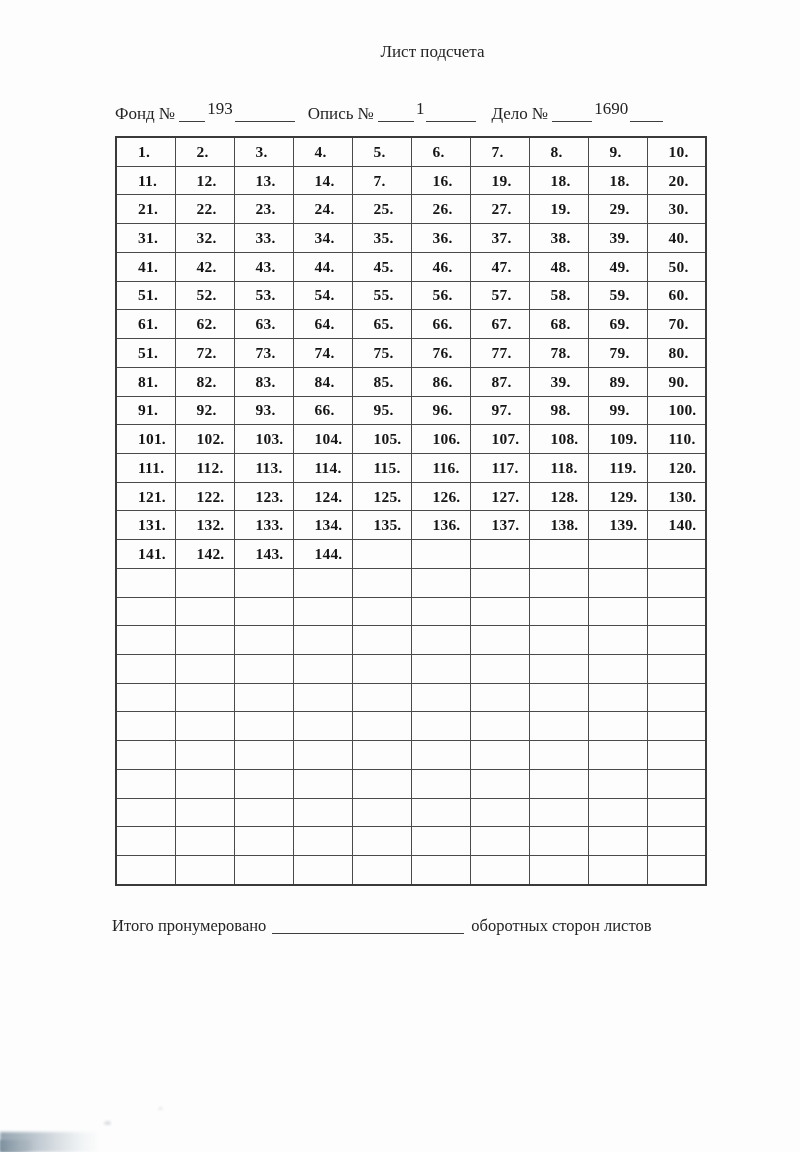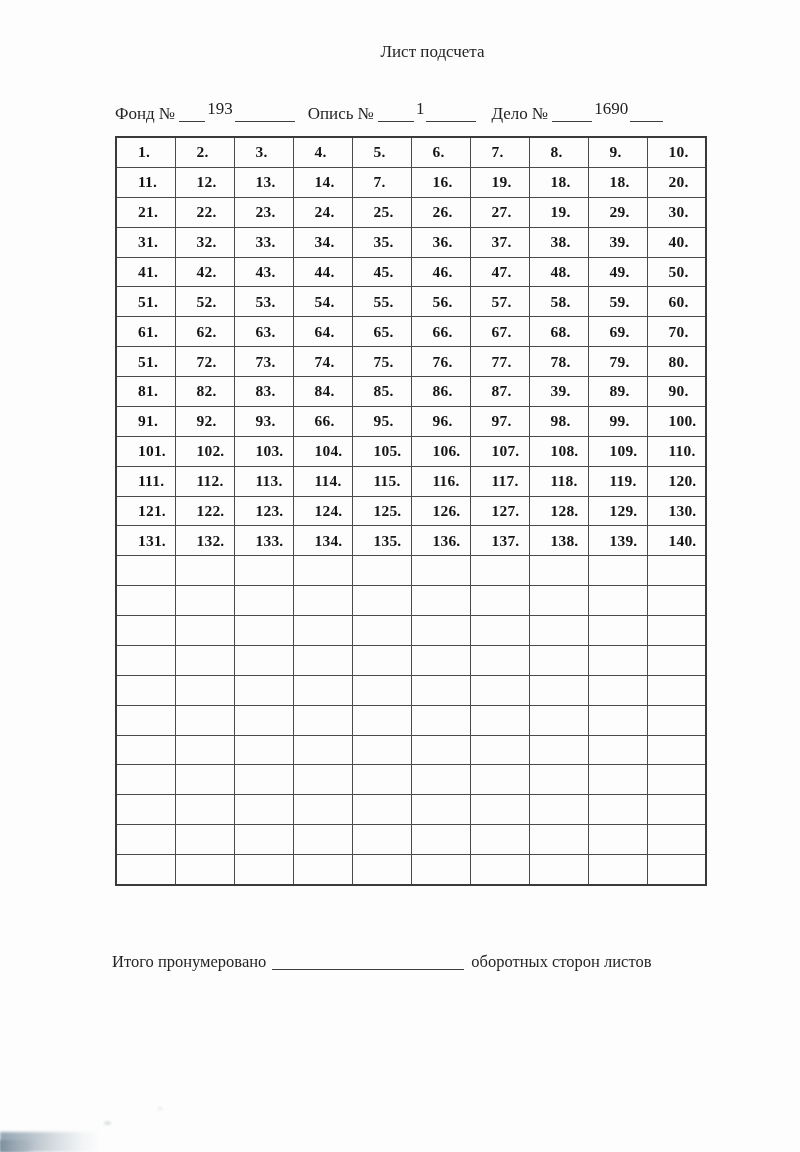--- a/index.html
+++ b/index.html
@@ -82,21 +82,21 @@
     font-weight: bold;
     font-size: 15.5px;
     color: #151515;
     letter-spacing: 0.2px;
   }
 
   
   .footer {
     position: absolute;
     left: 112px;
-    top: 951px;
+    top: 915px;
     display: flex;
     align-items: baseline;
     font-size: 16.5px;
     white-space: nowrap;
     color: #242424;
   }
   .footer .blank-long {
     display: inline-block;
     width: 192px;
     height: 15px;
@@ -324,20 +324,32 @@
           <td><span class="num">133.</span></td>
           <td><span class="num">134.</span></td>
           <td><span class="num">135.</span></td>
           <td><span class="num">136.</span></td>
           <td><span class="num">137.</span></td>
           <td><span class="num">138.</span></td>
           <td><span class="num">139.</span></td>
           <td><span class="num">140.</span></td>
         </tr>
         <tr>
+          <td><span class="num">141.</span></td>
+          <td><span class="num">142.</span></td>
+          <td><span class="num">143.</span></td>
+          <td><span class="num">144.</span></td>
+          <td></td>
+          <td></td>
+          <td></td>
+          <td></td>
+          <td></td>
+          <td></td>
+        </tr>
+        <tr>
           <td></td>
           <td></td>
           <td></td>
           <td></td>
           <td></td>
           <td></td>
           <td></td>
           <td></td>
           <td></td>
           <td></td>

